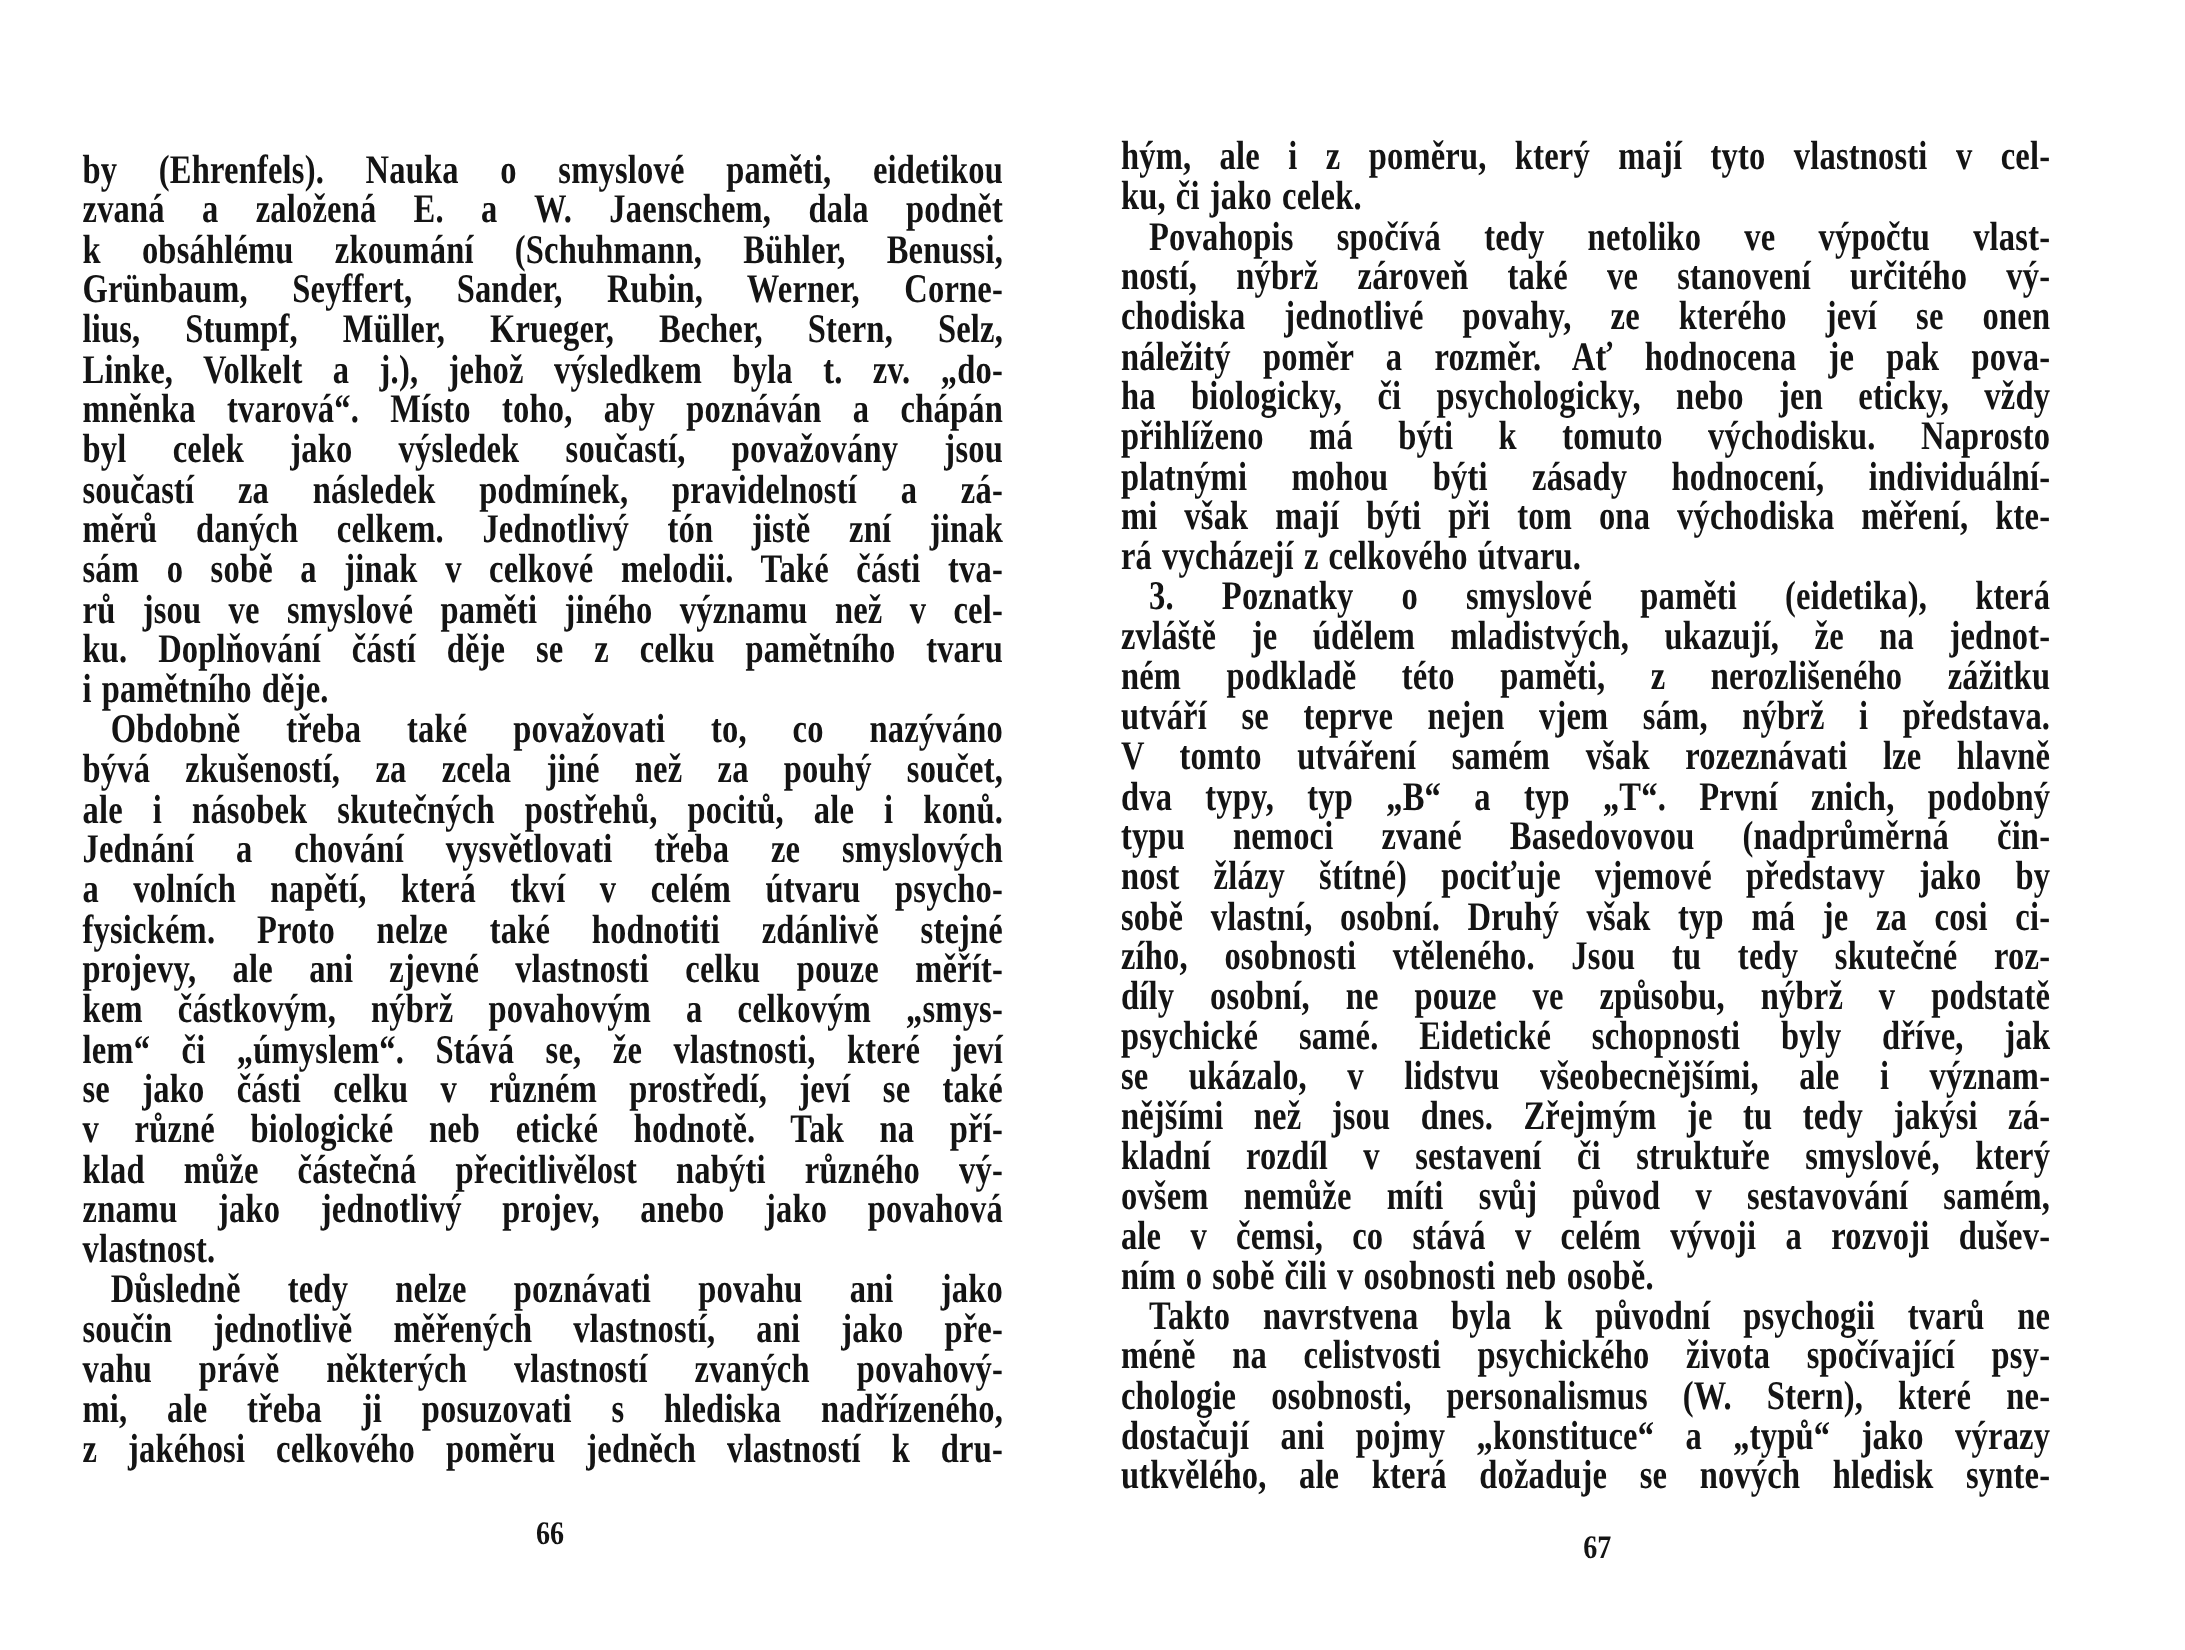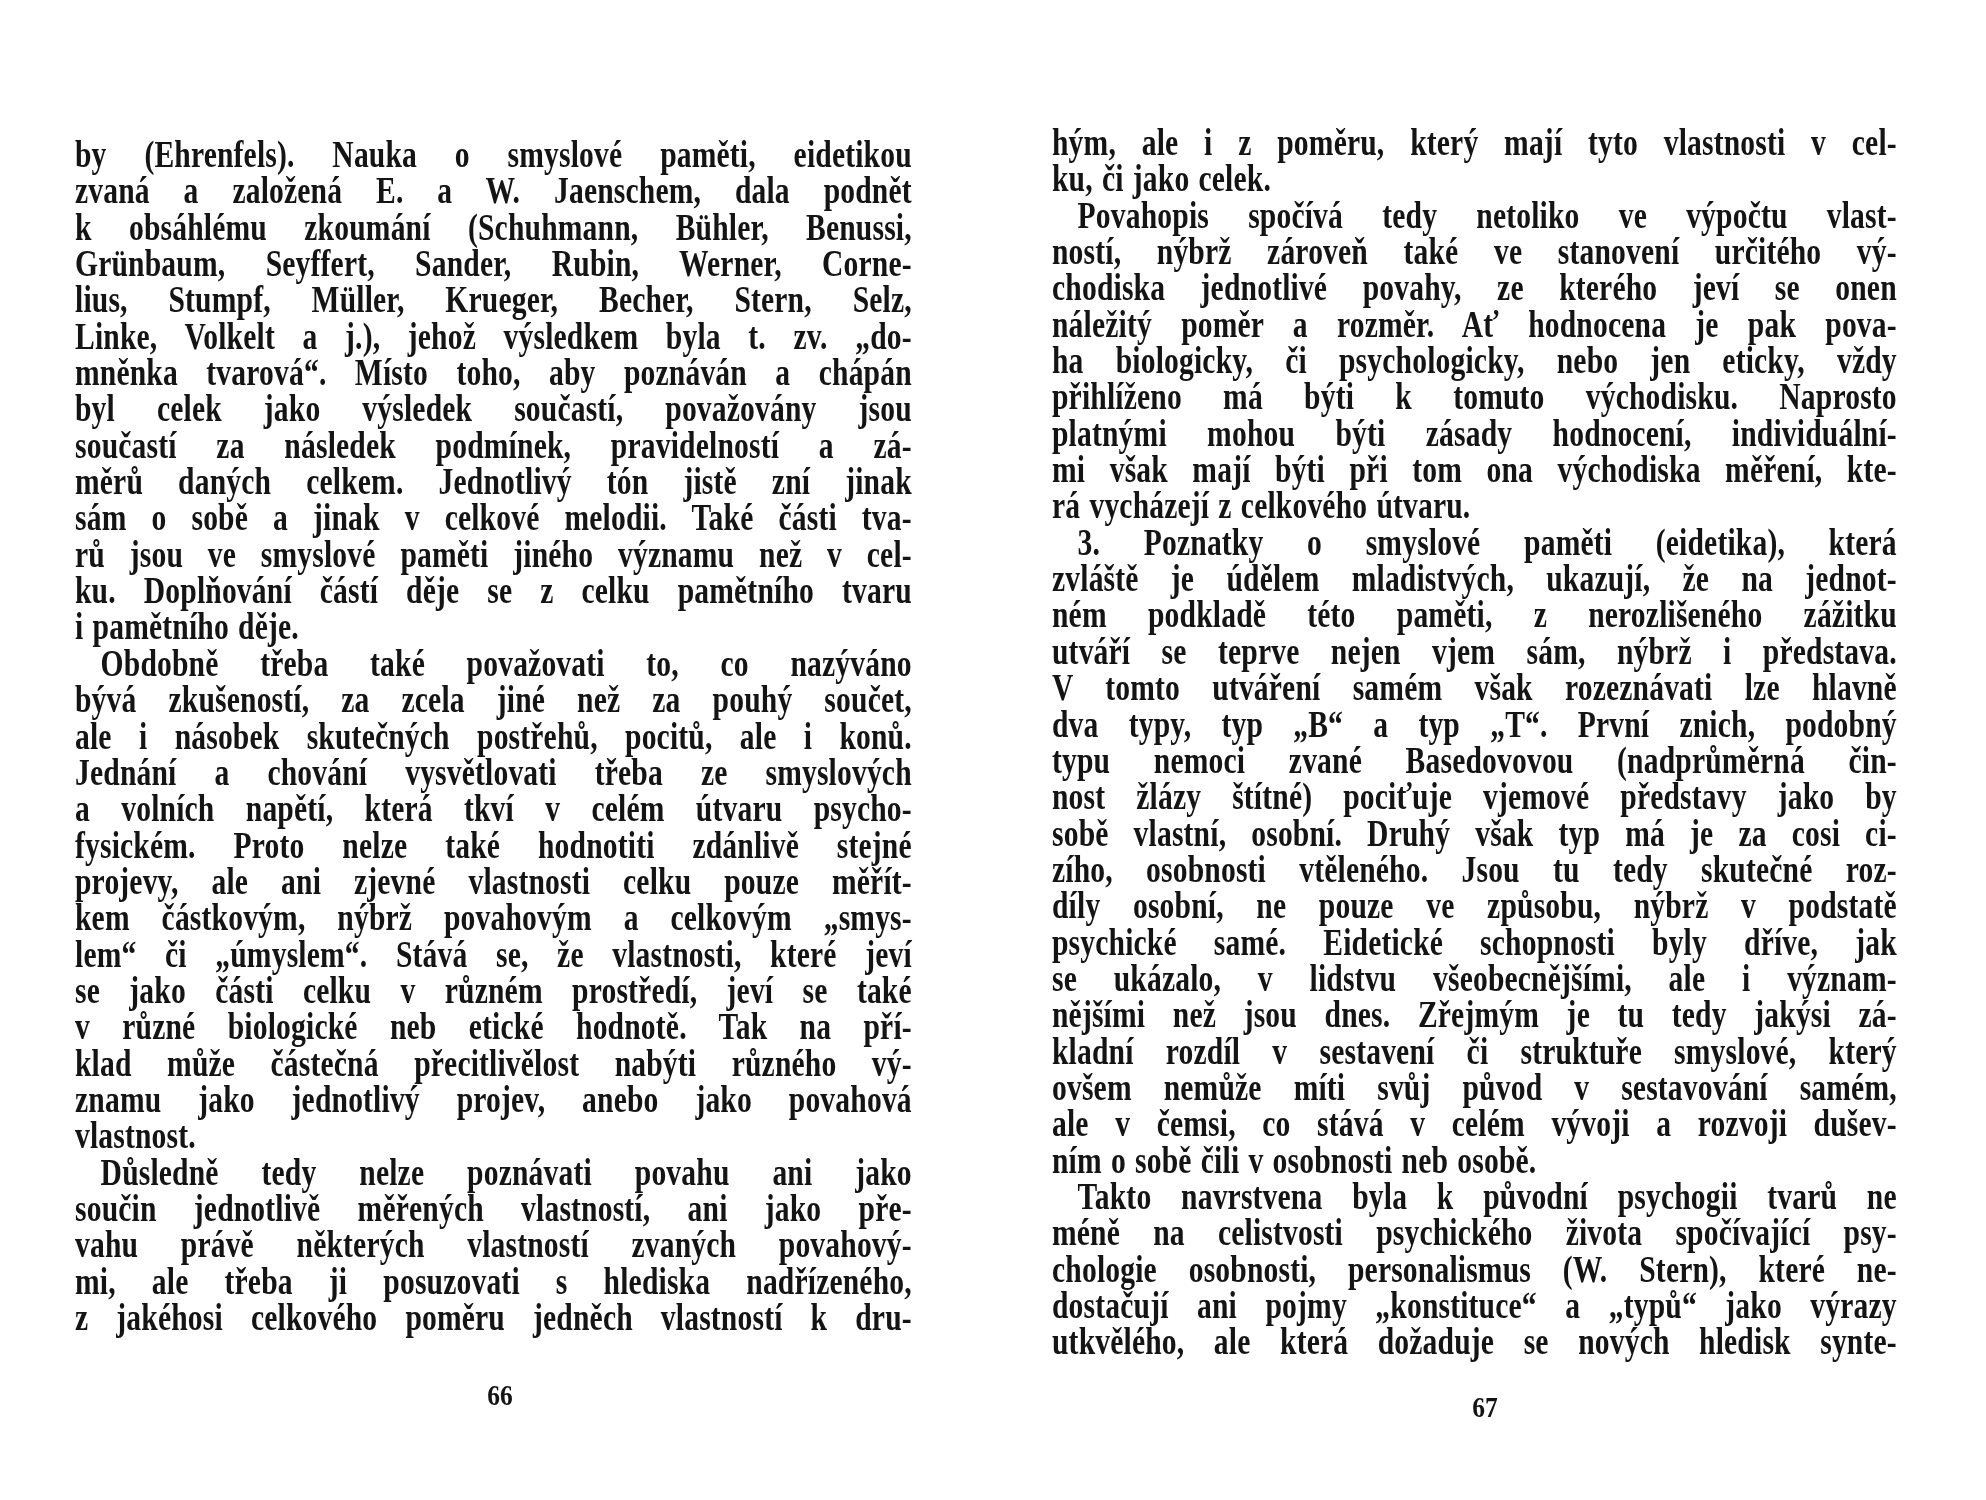--- a/index.html
+++ b/index.html
@@ -1,19 +1,19 @@
 <!DOCTYPE html>
 <html><head>
 <meta charset="utf-8">
 <style>
   html, body { margin: 0; padding: 0; background: #ffffff; }
   body { width: 1986px; height: 1500px; position: relative; overflow: hidden; }
   .page { position: absolute; top: 0; height: 1500px; }
   .page-left { left: 0; width: 993px; padding-left: 13px; }
-  .page-right { left: 978px; width: 993px; }
+  .page-right { left: 945px; width: 993px; }
   .column {
     position: absolute;
     transform-origin: 0 0;
     transform: scaleX(0.8);
     font-family: "Liberation Serif", serif;
     font-weight: bold;
     font-size: 37px;
     color: #141414;
     letter-spacing: 0.2px;
   }

